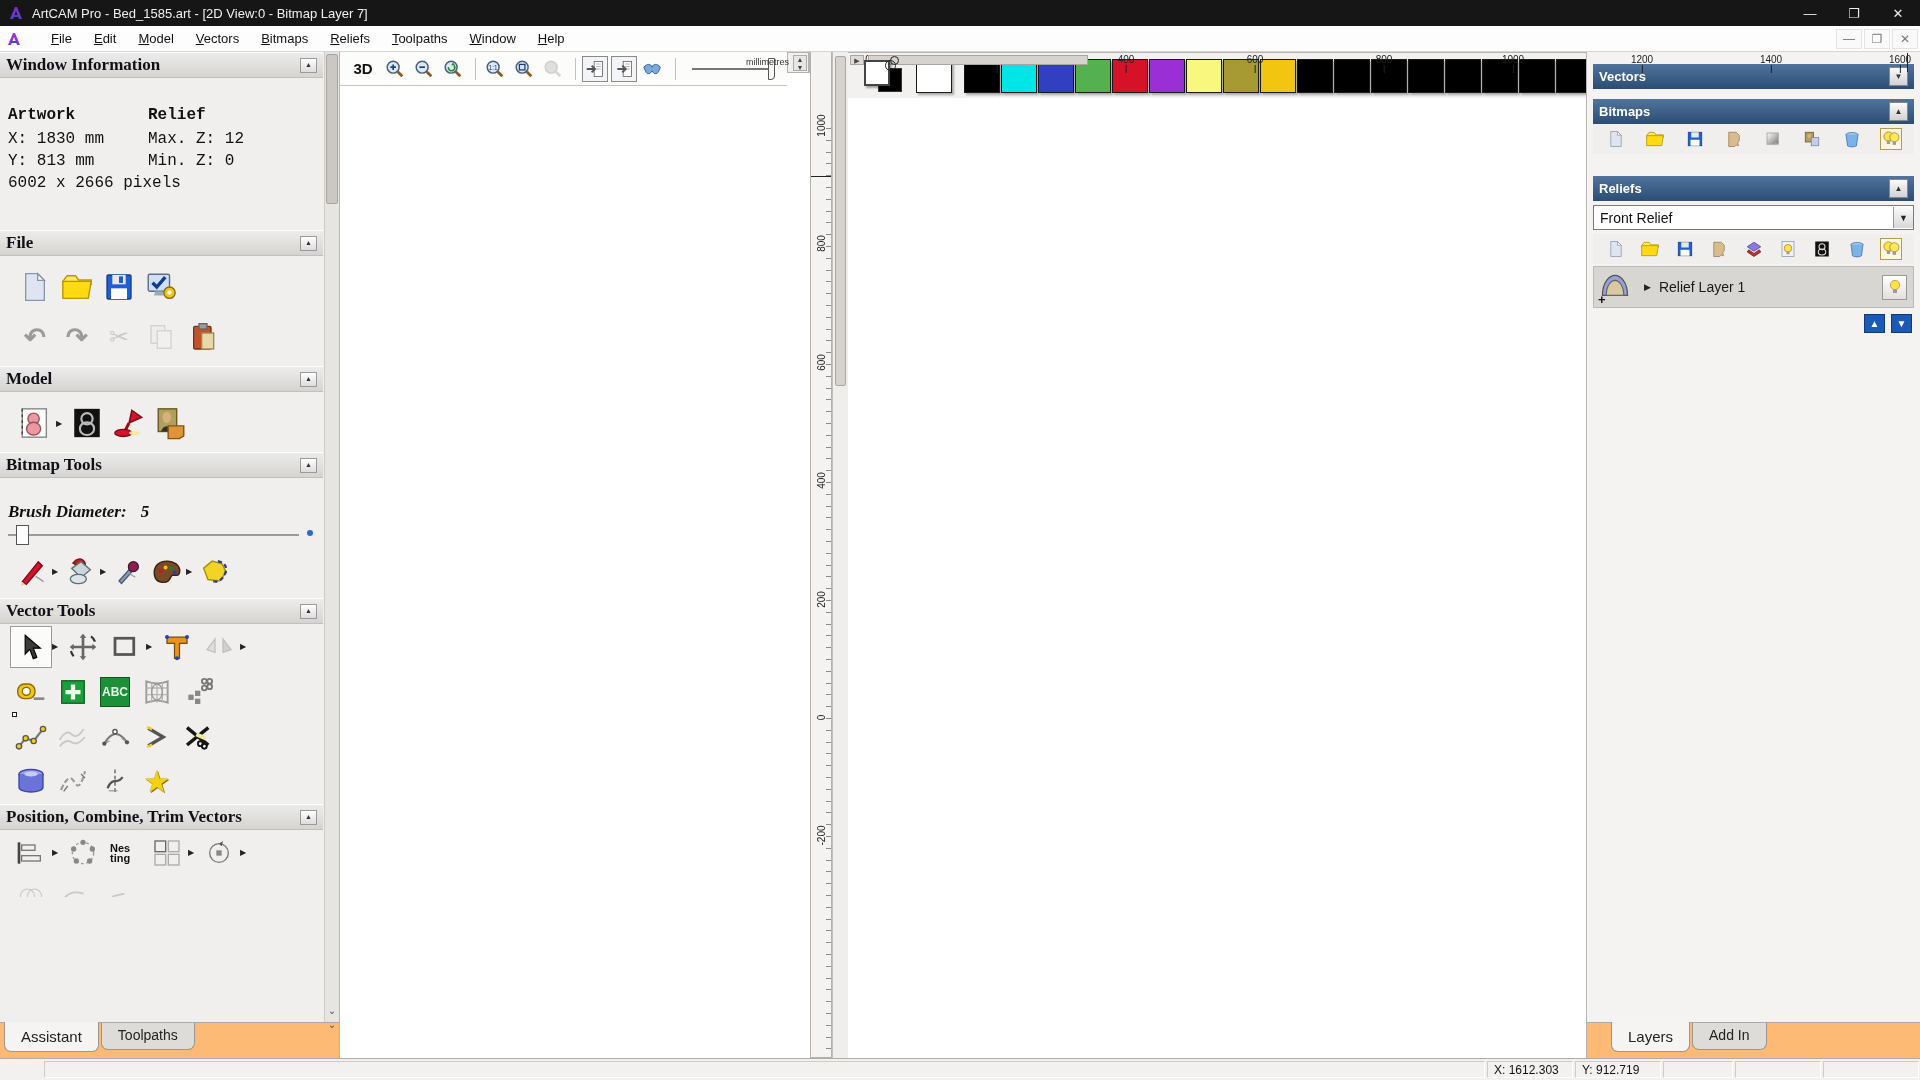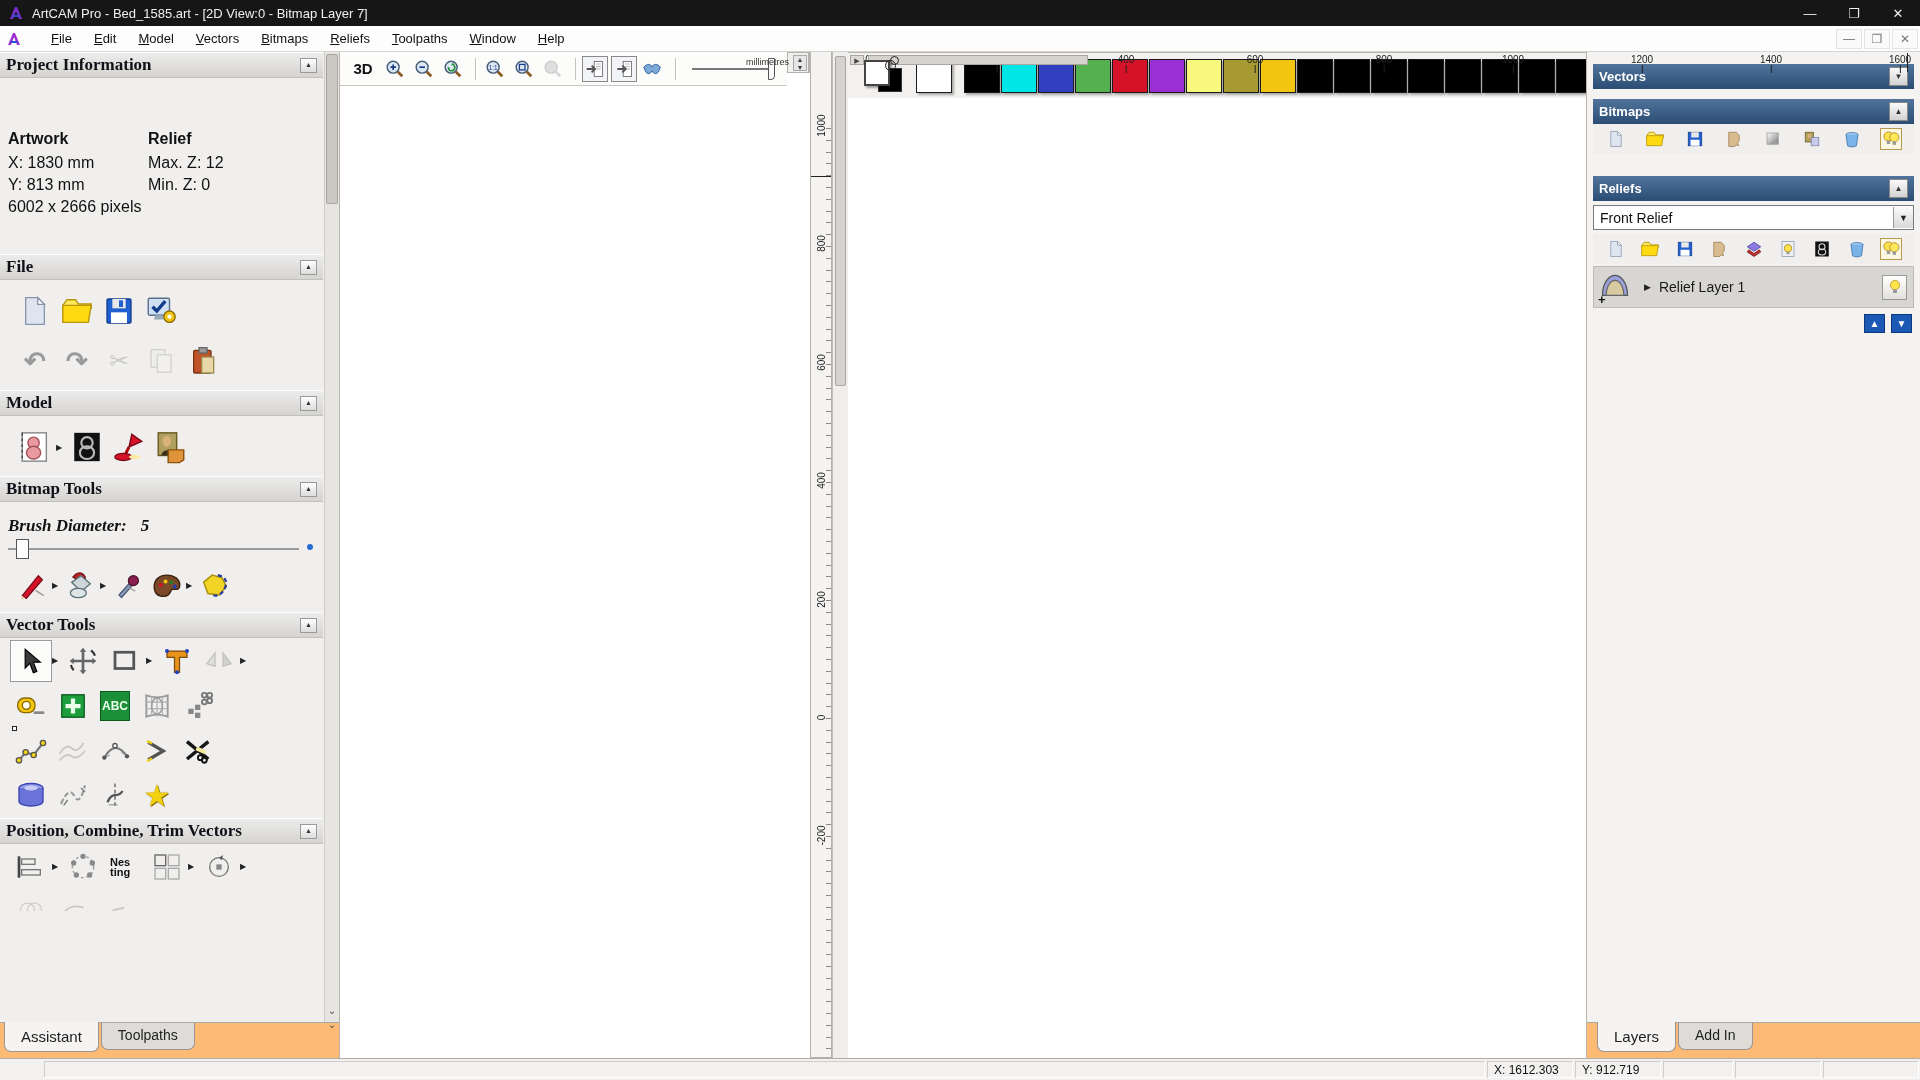--- a/index.html
+++ b/index.html
@@ -38,34 +38,34 @@
   .lp-scrollbtn { position:absolute; bottom:2px; left:0; width:14px; height:16px;
     color:#555; font-size:10px; text-align:center; line-height:14px; }
   .lp-content { flex:1; overflow:hidden; padding-right:16px; }
   .sec-head { height:26px; background:linear-gradient(#ececec,#d6d4d0); border-top:1px solid #fff;
     border-bottom:1px solid #c2c0bc; display:flex; align-items:center; padding:0 6px;
     font-family:"Liberation Serif", serif; font-weight:bold; font-size:17px; color:#101018; }
   .sec-head .spacer { flex:1; }
   .collapse-btn { width:17px; height:15px; background:linear-gradient(#fff,#dcdcdc);
     border:1px solid #9a9a9a; font-size:7px; color:#333; display:flex; align-items:center;
     justify-content:center; }
-  .proj-info { padding:16px 8px 14px 8px; font-family:Liberation Sans, sans-serif;
-    font-size:16px; color:#111; position:relative; height:152px;margin-top:24px; }
+  .proj-info { padding:16px 8px 14px 8px; font-family:Liberation Mono, monospace;
+    font-size:16px; color:#111; position:relative; height:152px; }
   .pi-col1 { position:absolute; left:8px; top:28px; }
   .pi-col2 { position:absolute; left:148px; top:28px; }
   .pi-row { margin-bottom:4px; }
   .pi-bold { font-weight:bold; margin-bottom:6px; }
   .pi-pixels { position:absolute; left:8px; top:96px; }
   .icon-row { display:flex; align-items:center; padding:10px 4px 8px 14px; }
   .tool { width:42px; height:42px; display:flex; align-items:center; justify-content:center; }
   .tool.sm { width:38px; height:38px; }
   .tool.pressed { border:1px solid #9a9a9a; background:#fbfbfa; box-shadow:inset 0 0 0 1px #fff; }
   .flyout { width:10px; color:#222; font-size:8px; display:flex; align-items:center; }
   .disabled { filter:grayscale(1) opacity(.45); }
-  .brush-row { padding:14px 10px 0 8px; font-family:"Liberation Serif", serif;
+  .brush-row { padding:24px 10px 0 8px; font-family:"Liberation Serif", serif;
     font-weight:bold; font-style:italic; font-size:17px; color:#111; }
   .slider-row { position:relative; height:26px; margin:2px 10px 0 8px; }
   .slider-track { position:absolute; top:10px; left:0; right:14px; height:2px; background:#9a9a9a; }
   .slider-handle { position:absolute; top:1px; left:8px; width:13px; height:20px;
     background:#fdfdfd; border:1px solid #555; }
   .slider-dot { position:absolute; right:0; top:6px; width:6px; height:6px; border-radius:50%;
     background:#2a6ad0; }
   .vrow { display:flex; align-items:center; padding:0 2px 0 10px; height:45px; }
   .tabs-strip { height:36px; background:#fdba74; display:flex; align-items:flex-start;
     padding-left:4px; border-top:1px solid #aaa; }
@@ -221,21 +221,21 @@
   <span class="mdi-btn">❐</span>
   <span class="mdi-btn">✕</span>
 </div>
 
 <div class="app-body">
 
   <div class="left-panel">
     <div class="lp-content">
 
       <div class="sec-head">
-        <span>Project Information</span>
+        <span>Window Information</span>
         <span class="spacer"></span>
         <span class="collapse-btn">▲</span>
       </div>
       <div class="proj-info">
         <div class="pi-col1">
           <div class="pi-bold">Artwork</div>
           <div class="pi-row">X: 1830 mm</div>
           <div class="pi-row">Y: 813 mm</div>
         </div>
         <div class="pi-col2">
@@ -1056,21 +1056,21 @@
               <rect x="9" y="16" width="6" height="5" fill="#9a9a9a"></rect>
             </svg>
           </span>
       </div>
       <div class="updown-row">
         <span class="ud-btn">▲</span>
         <span class="ud-btn">▼</span>
       </div>
     </div>
 
-    <div class="tabs-strip" style="padding-left:10px;">
+    <div class="tabs-strip" style="padding-left:24px;">
       <span class="tab active">Layers</span>
       <span class="tab">Add In</span>
     </div>
   </div>
 </div>
 
 <div class="statusbar">
   <div class="sb-spacer"></div>
   <div class="sb-cell" style="width:86px;">X: 1612.303</div>
   <div class="sb-cell" style="width:86px;">Y: 912.719</div>

